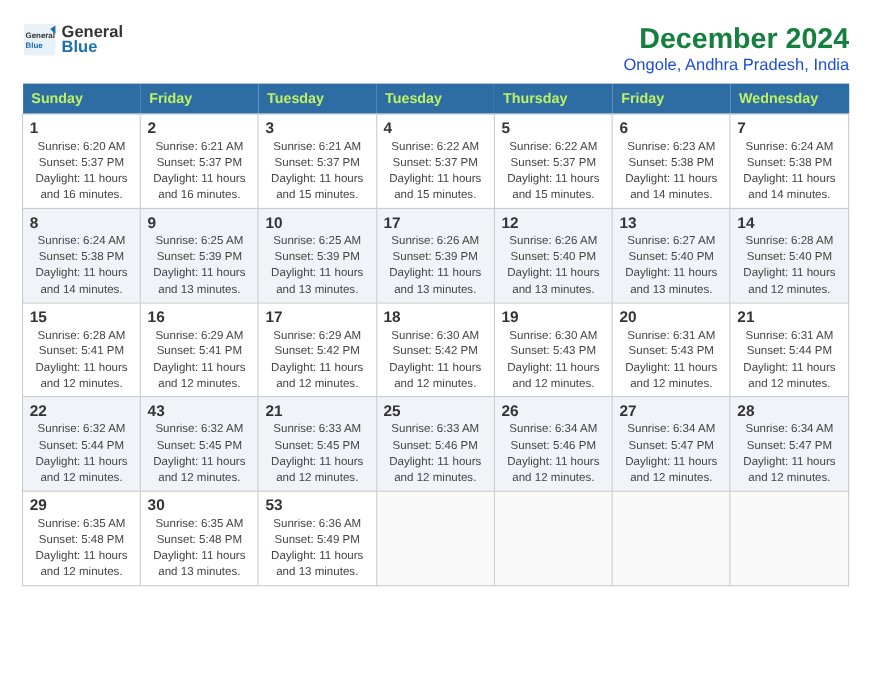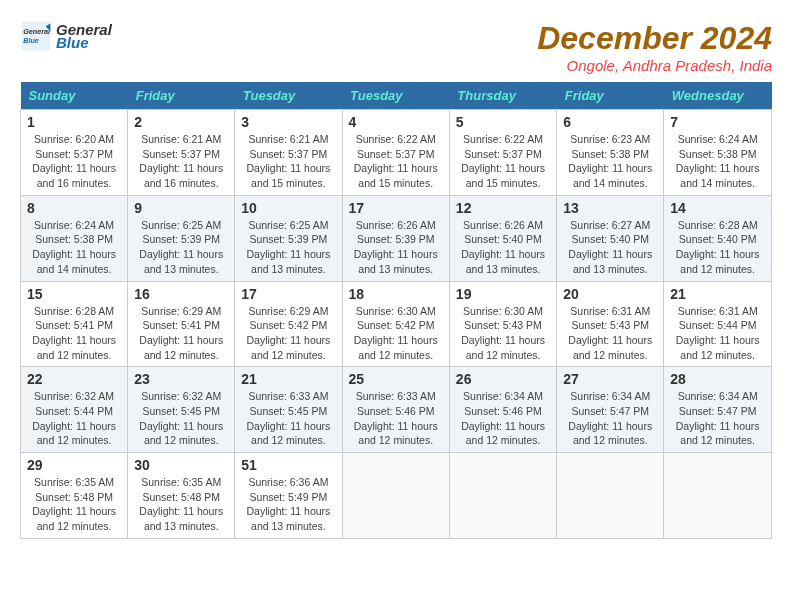--- a/index.html
+++ b/index.html
@@ -8,56 +8,54 @@
       background: #fff;
       width: 792px;
       min-height: 612px;
       padding: 20px;
     }
     .header {
       display: flex;
       justify-content: space-between;
       align-items: flex-start;
       margin-bottom: 8px;
-      font-style: italic;
     }
     .logo {
       display: flex;
       align-items: center;
       gap: 4px;
     }
     .logo-icon {
       width: 32px;
       height: 32px;
     }
     .title-block {
       text-align: right;
     }
     .month-title {
-      font-size: 32px;
+      font-size: 26px;
       font-weight: bold;
-      color: #a16207;
+      color: #15803d;
     }
     .location {
       font-size: 15px;
-      color: #ef4444;
+      color: #1d4ed8;
     }
     .calendar {
       width: 100%;
       border-collapse: collapse;
       font-size: 11px;
     }
     .calendar th {
       background: #2e6da4;
-      color: #5eead4;
+      color: #bef264;
       text-align: left;
       padding: 6px 8px;
       font-size: 13px;
       font-weight: bold;
-      font-style: italic;
     }
     .calendar td {
       border: 1px solid #ccc;
       vertical-align: top;
       padding: 4px 6px;
       width: 108px;
       min-height: 80px;
       background: #fff;
     }
     .calendar tr:nth-child(even) td {
@@ -207,21 +205,21 @@
           <span class="day-num">21</span>
           <div class="day-info">Sunrise: 6:31 AM<br>Sunset: 5:44 PM<br>Daylight: 11 hours and 12 minutes.</div>
         </td>
       </tr>
       <tr>
         <td>
           <span class="day-num">22</span>
           <div class="day-info">Sunrise: 6:32 AM<br>Sunset: 5:44 PM<br>Daylight: 11 hours and 12 minutes.</div>
         </td>
         <td>
-          <span class="day-num">23</span>
+          <span class="day-num">43</span>
           <div class="day-info">Sunrise: 6:32 AM<br>Sunset: 5:45 PM<br>Daylight: 11 hours and 12 minutes.</div>
         </td>
         <td>
           <span class="day-num">21</span>
           <div class="day-info">Sunrise: 6:33 AM<br>Sunset: 5:45 PM<br>Daylight: 11 hours and 12 minutes.</div>
         </td>
         <td>
           <span class="day-num">25</span>
           <div class="day-info">Sunrise: 6:33 AM<br>Sunset: 5:46 PM<br>Daylight: 11 hours and 12 minutes.</div>
         </td>
@@ -241,21 +239,21 @@
       <tr>
         <td>
           <span class="day-num">29</span>
           <div class="day-info">Sunrise: 6:35 AM<br>Sunset: 5:48 PM<br>Daylight: 11 hours and 12 minutes.</div>
         </td>
         <td>
           <span class="day-num">30</span>
           <div class="day-info">Sunrise: 6:35 AM<br>Sunset: 5:48 PM<br>Daylight: 11 hours and 13 minutes.</div>
         </td>
         <td>
-          <span class="day-num">51</span>
+          <span class="day-num">53</span>
           <div class="day-info">Sunrise: 6:36 AM<br>Sunset: 5:49 PM<br>Daylight: 11 hours and 13 minutes.</div>
         </td>
         <td class="empty-cell"></td>
         <td class="empty-cell"></td>
         <td class="empty-cell"></td>
         <td class="empty-cell"></td>
       </tr>
     </tbody>
 </table>
 

